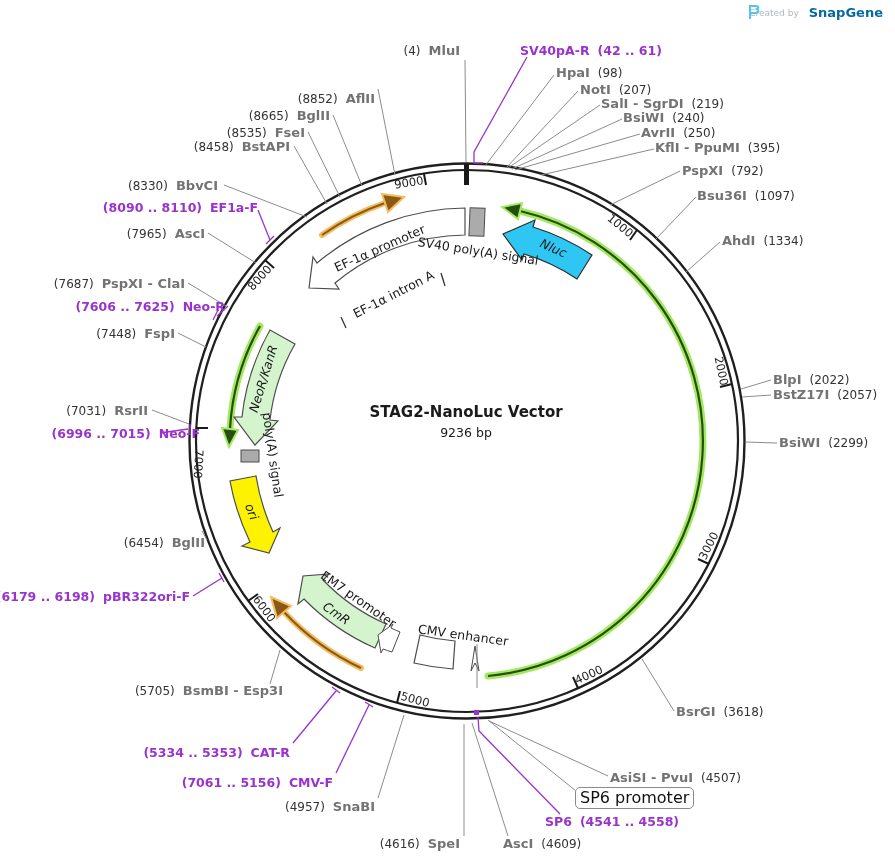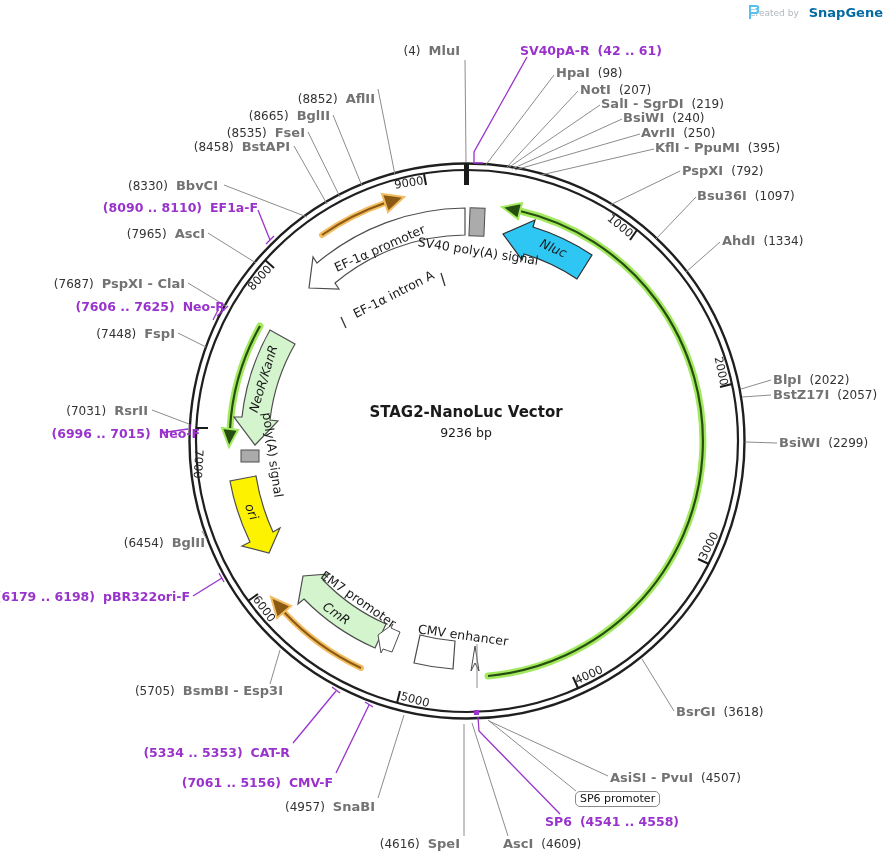--- a/index.html
+++ b/index.html
@@ -10,21 +10,21 @@
   .tickNum{font-size:11.5px;fill:#1f1f1f;}
   .featTxt{font-size:12.5px;}
   .it{font-style:italic;}
   .ttl{font-size:15px;font-weight:bold;}
   .bp{font-size:12.5px;}
   .lbl{position:absolute;white-space:nowrap;font-size:13px;line-height:14px;}
   .lbl span+span{margin-left:8px;}
   .nm{font-weight:bold;color:#737373;}
   .ps{font-size:12px;color:#333;}
   .purple, .purple span{color:#9933CC !important;font-weight:bold;font-size:12.5px;}
-  .boxed{border:1px solid #8a8a8a;border-radius:5px;padding:0 4px 1px 4px;font-size:11px;color:#111;background:#fff;}
+  .boxed{border:1px solid #8a8a8a;border-radius:5px;padding:0 4px 1px 4px;font-size:16px;color:#111;background:#fff;}
   #watermark{position:absolute;top:5px;right:12px;display:flex;align-items:center;gap:5px;}
   #watermark .cb{font-size:9px;color:#b3b8bd;}
   #watermark .sg{font-size:13px;color:#0369a1;font-weight:600;}
 </style>
 </head>
 <body>
 
 <div id="stage">
 
 <svg width="895" height="863" viewBox="0 0 895 863">

